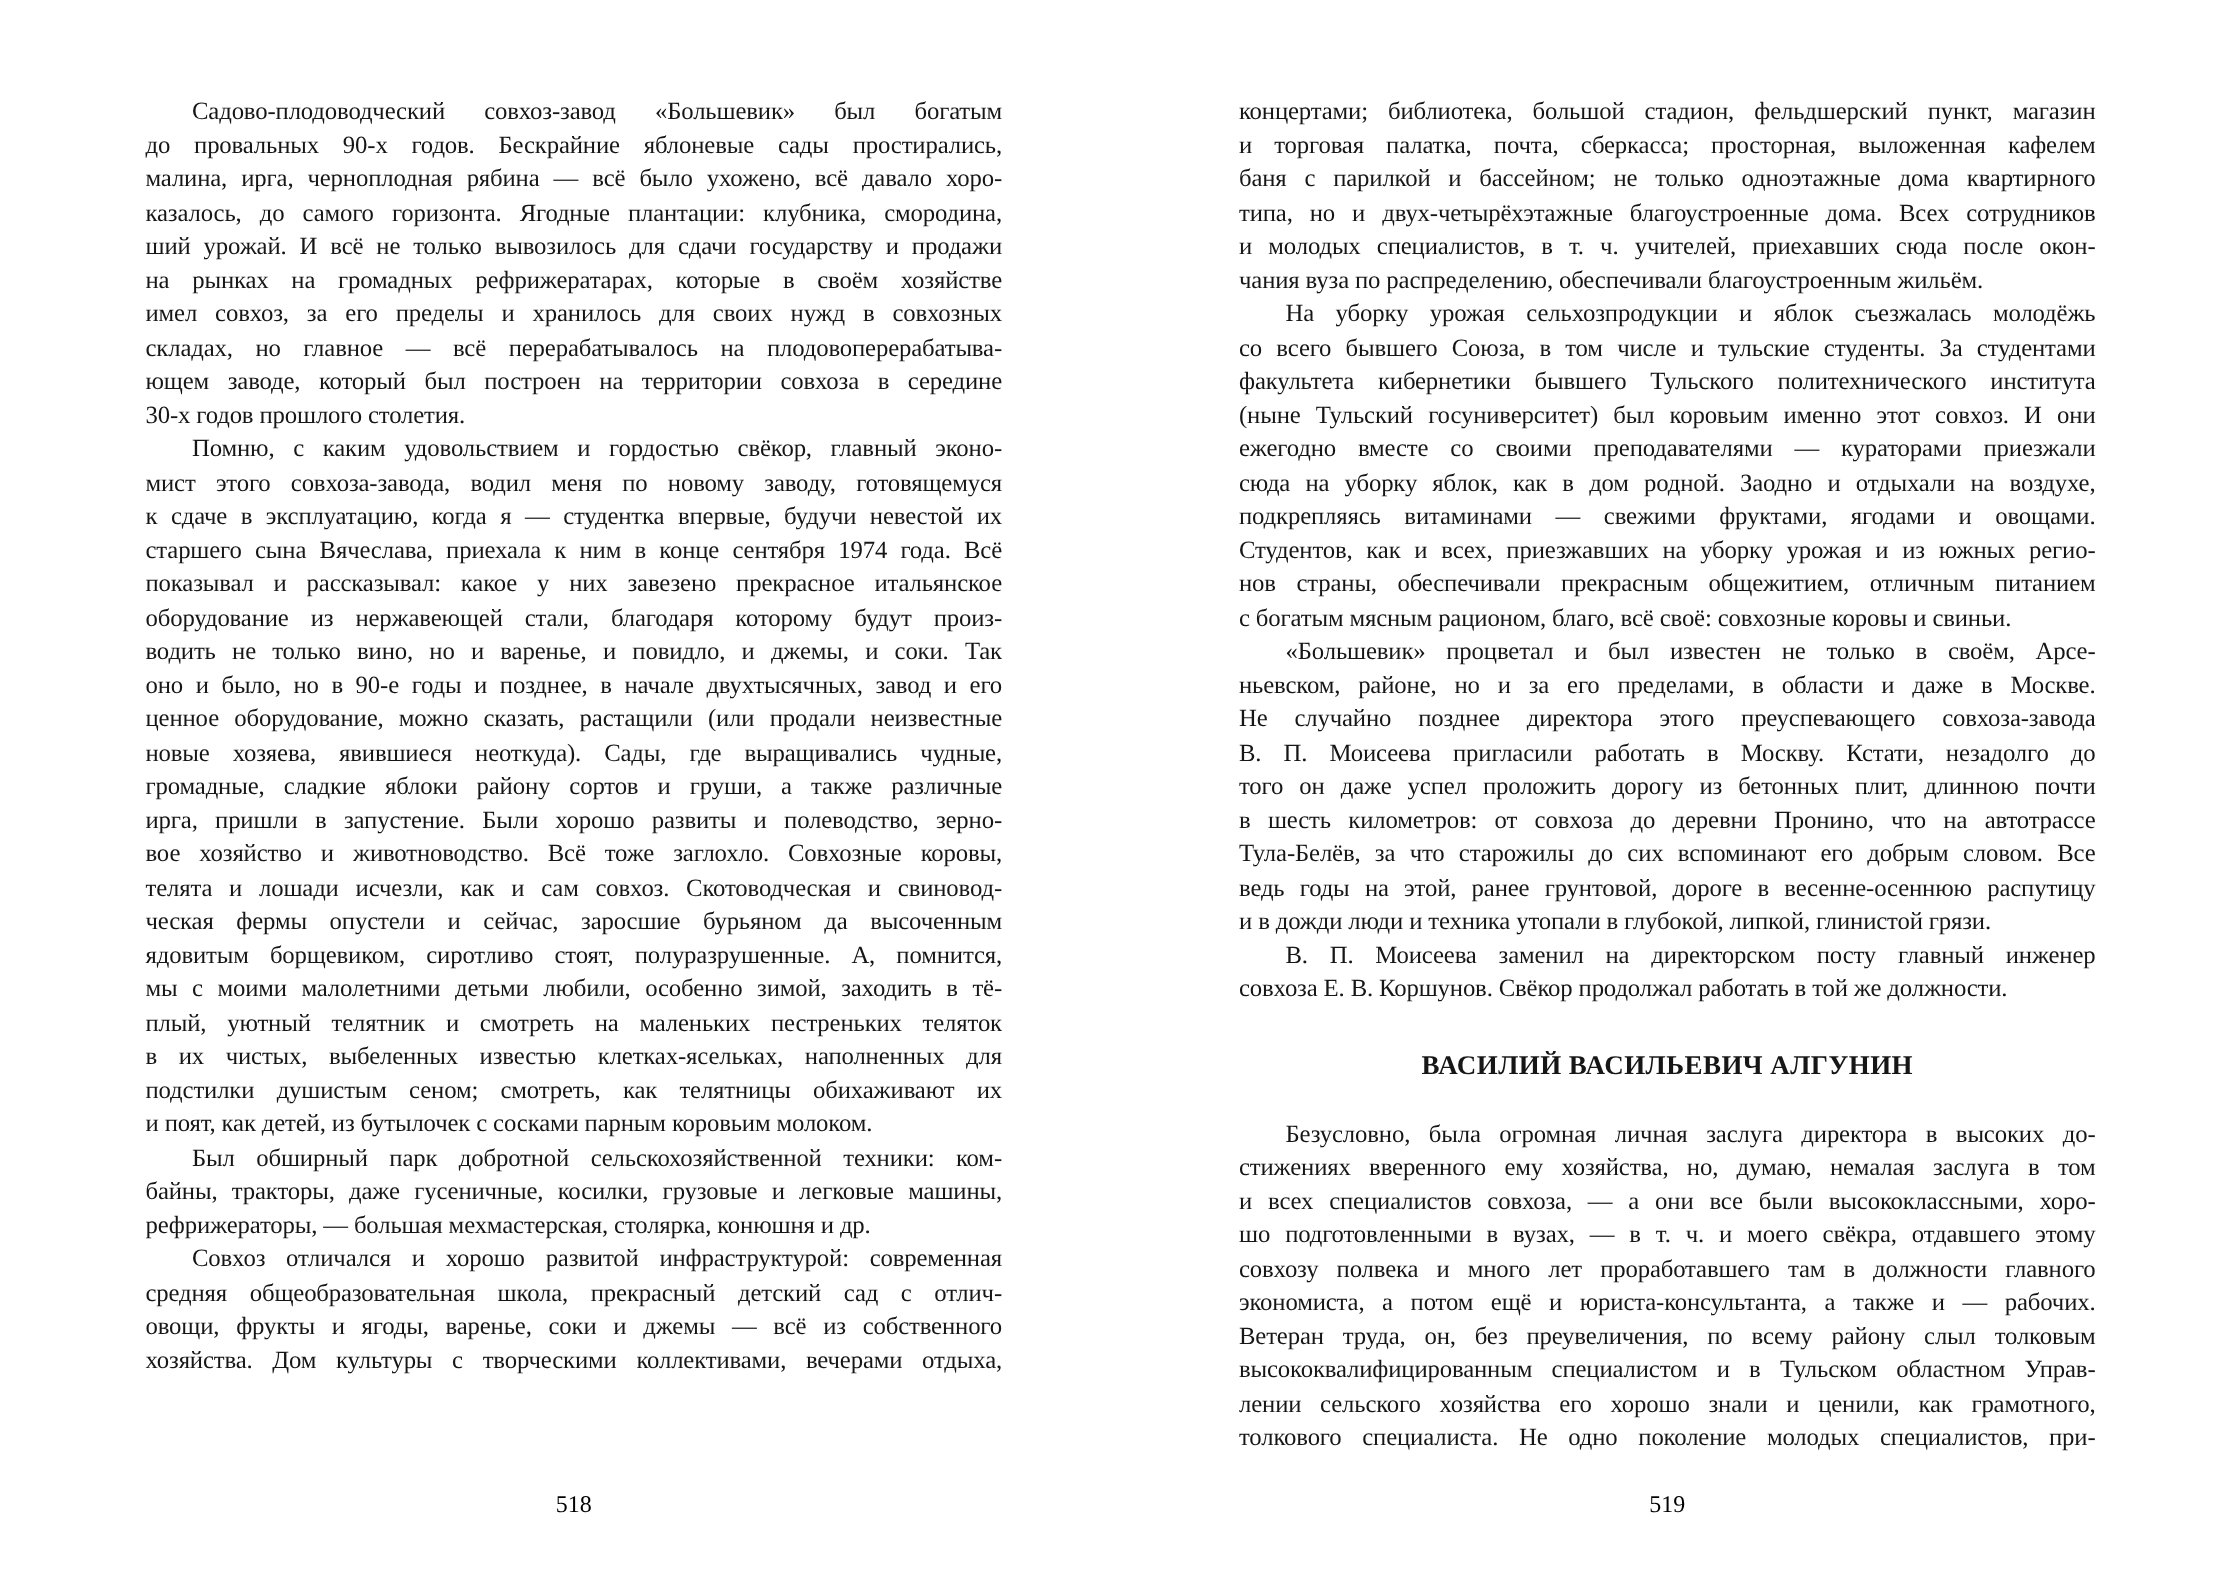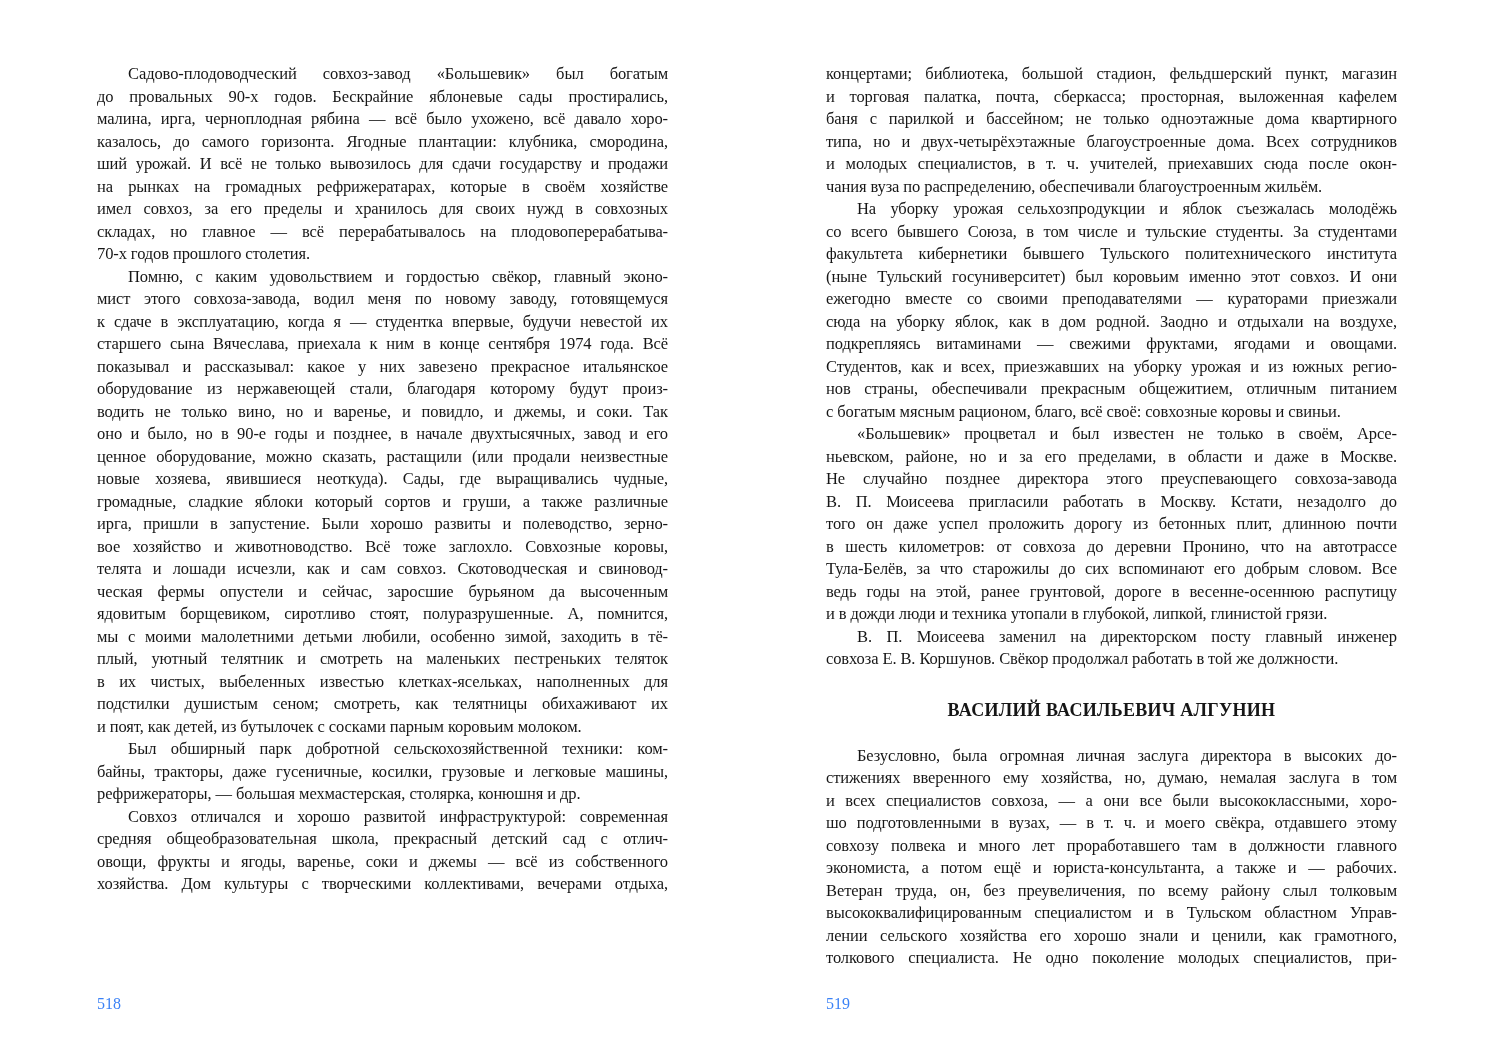--- a/index.html
+++ b/index.html
@@ -39,54 +39,55 @@
     margin: 26px 0 22px 0;
     letter-spacing: 0.3px;
     text-align: center;
     text-align-last: center;
     text-indent: 0;
   }
   .page-number {
     position: absolute;
     top: 995px;
     width: 571px;
-    text-align: left;
+    text-align: center;
     font-size: 16px;
-    color: #3b82f6;
+    color: #000000;
   }
   .page-number.left  { left: 97px; }
   .page-number.right { left: 826px; }
 </style>
 </head>
 <body>
 
 <div class="spread">
 
   <div class="text-block left">
 
   <div class="line indent">Садово-плодоводческий совхоз-завод «Большевик» был богатым</div>
       <div class="line">до провальных 90-х годов. Бескрайние яблоневые сады простирались,</div>
       <div class="line">малина, ирга, черноплодная рябина — всё было ухожено, всё давало хоро-</div>
       <div class="line">казалось, до самого горизонта. Ягодные плантации: клубника, смородина,</div>
       <div class="line">ший урожай. И всё не только вывозилось для сдачи государству и продажи</div>
       <div class="line">на рынках на громадных рефрижератарах, которые в своём хозяйстве</div>
       <div class="line">имел совхоз, за его пределы и хранилось для своих нужд в совхозных</div>
       <div class="line">складах, но главное — всё перерабатывалось на плодовоперерабатыва-</div>
-      <div class="line end">70-х годов прошлого столетия.</div>
+      <div class="line">ющем заводе, который был построен на территории совхоза в середине</div>
+      <div class="line end">30-х годов прошлого столетия.</div>
       <div class="line indent">Помню, с каким удовольствием и гордостью свёкор, главный эконо-</div>
       <div class="line">мист этого совхоза-завода, водил меня по новому заводу, готовящемуся</div>
       <div class="line">к сдаче в эксплуатацию, когда я — студентка впервые, будучи невестой их</div>
       <div class="line">старшего сына Вячеслава, приехала к ним в конце сентября 1974 года. Всё</div>
       <div class="line">показывал и рассказывал: какое у них завезено прекрасное итальянское</div>
       <div class="line">оборудование из нержавеющей стали, благодаря которому будут произ-</div>
       <div class="line">водить не только вино, но и варенье, и повидло, и джемы, и соки. Так</div>
       <div class="line">оно и было, но в 90-е годы и позднее, в начале двухтысячных, завод и его</div>
       <div class="line">ценное оборудование, можно сказать, растащили (или продали неизвестные</div>
       <div class="line">новые хозяева, явившиеся неоткуда). Сады, где выращивались чудные,</div>
-      <div class="line">громадные, сладкие яблоки который сортов и груши, а также различные</div>
+      <div class="line">громадные, сладкие яблоки району сортов и груши, а также различные</div>
       <div class="line">ирга, пришли в запустение. Были хорошо развиты и полеводство, зерно-</div>
       <div class="line">вое хозяйство и животноводство. Всё тоже заглохло. Совхозные коровы,</div>
       <div class="line">телята и лошади исчезли, как и сам совхоз. Скотоводческая и свиновод-</div>
       <div class="line">ческая фермы опустели и сейчас, заросшие бурьяном да высоченным</div>
       <div class="line">ядовитым борщевиком, сиротливо стоят, полуразрушенные. А, помнится,</div>
       <div class="line">мы с моими малолетними детьми любили, особенно зимой, заходить в тё-</div>
       <div class="line">плый, уютный телятник и смотреть на маленьких пестреньких теляток</div>
       <div class="line">в их чистых, выбеленных известью клетках-ясельках, наполненных для</div>
       <div class="line">подстилки душистым сеном; смотреть, как телятницы обихаживают их</div>
       <div class="line end">и поят, как детей, из бутылочек с сосками парным коровьим молоком.</div>

